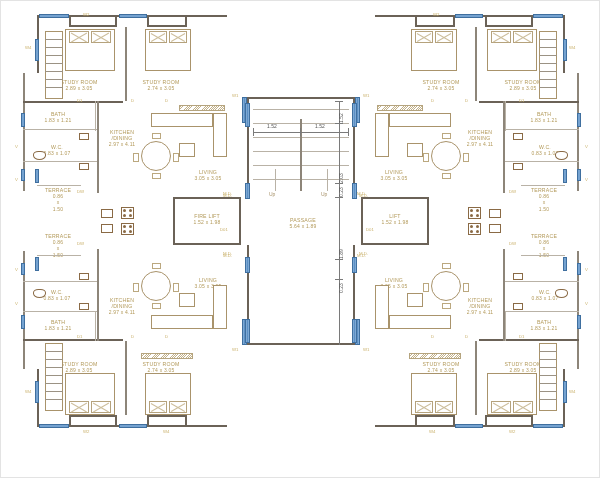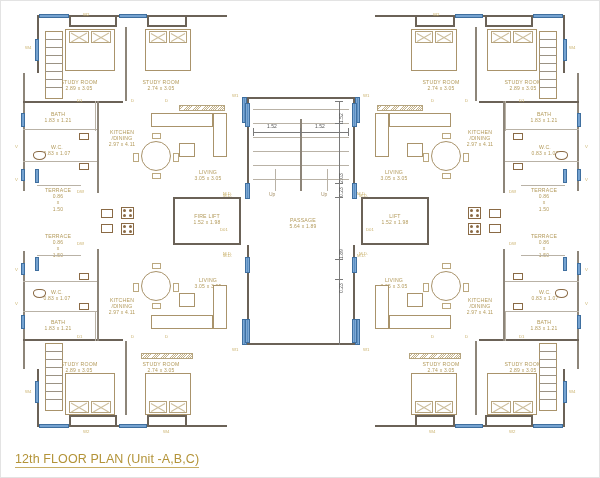--- a/index.html
+++ b/index.html
@@ -667,17 +667,14 @@
       <div class="tag" style="left:358px; top:250px;">M.D.</div>
     </div>
 
     <div class="hatch" style="left:178px; top:104px; width:46px; height:6px;"></div>
     <div class="hatch" style="left:376px; top:104px; width:46px; height:6px;"></div>
     <div class="hatch" style="left:140px; top:352px; width:52px; height:6px;"></div>
     <div class="hatch" style="left:408px; top:352px; width:52px; height:6px;"></div>
 
   </div>
 
-  <div id="title-block">
-    <div id="plan-title">12th FLOOR PLAN (Unit -A,B,C)</div>
-  </div>
 
 </div>
 
 </body></html>

